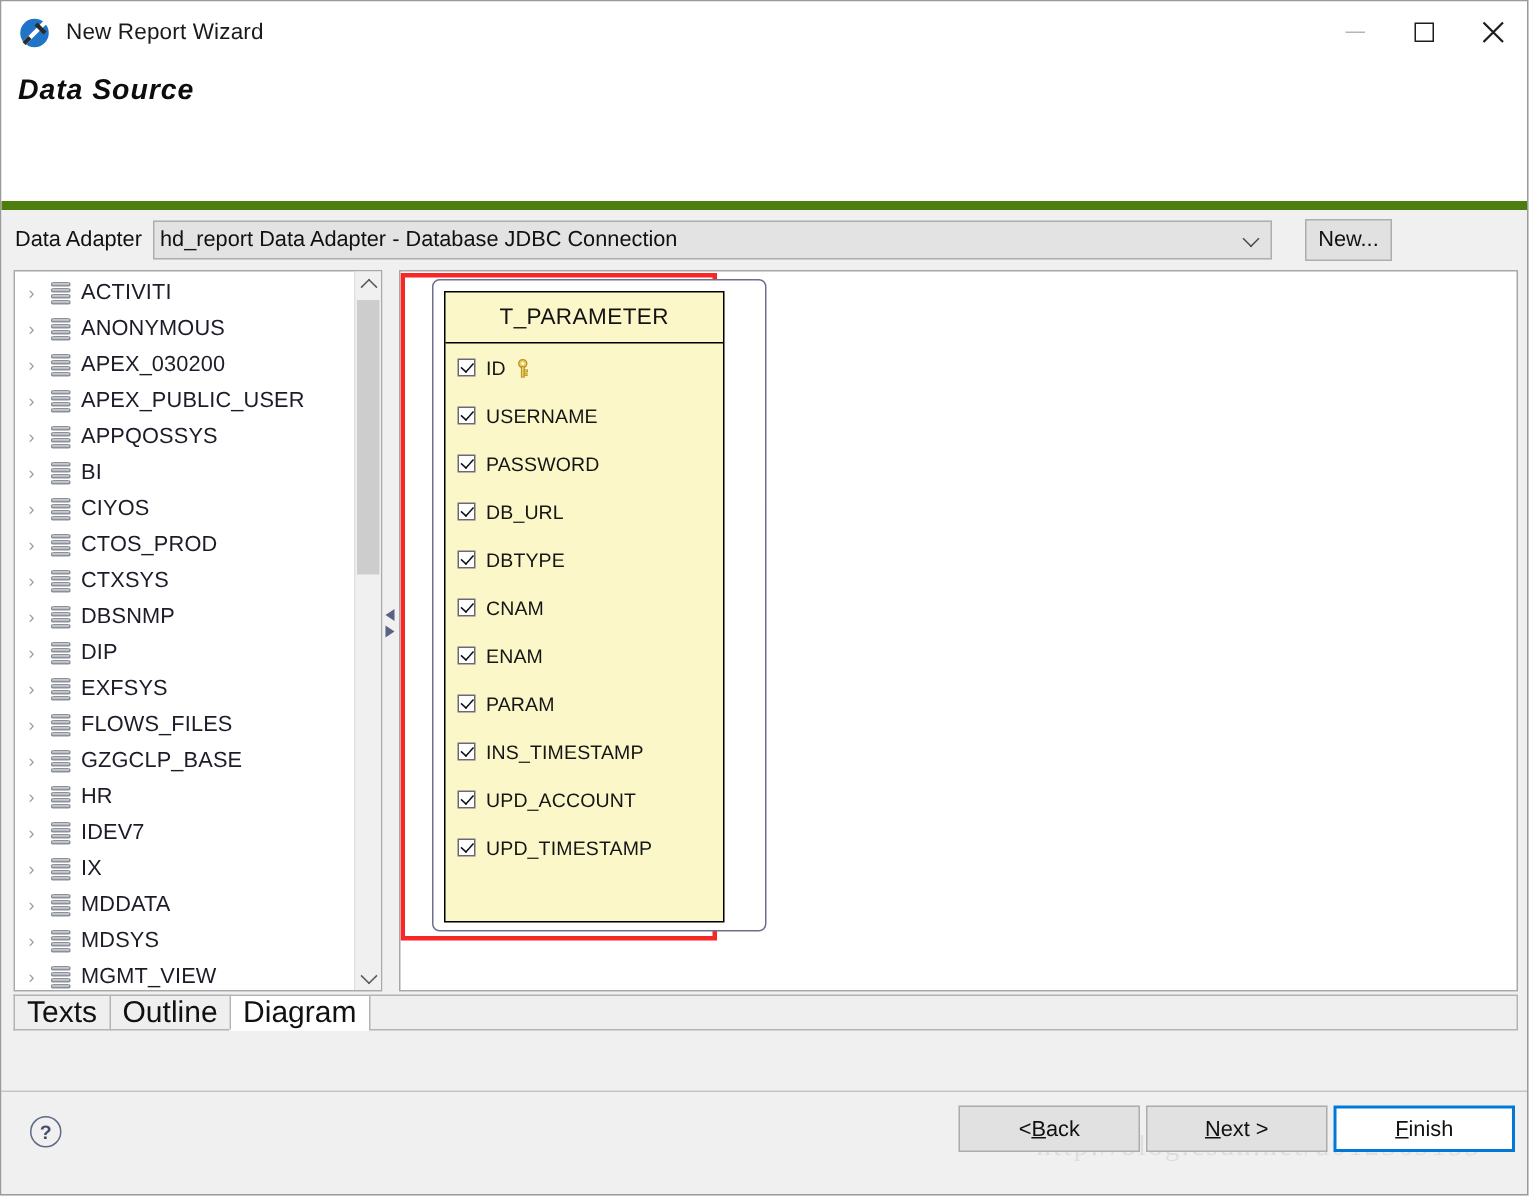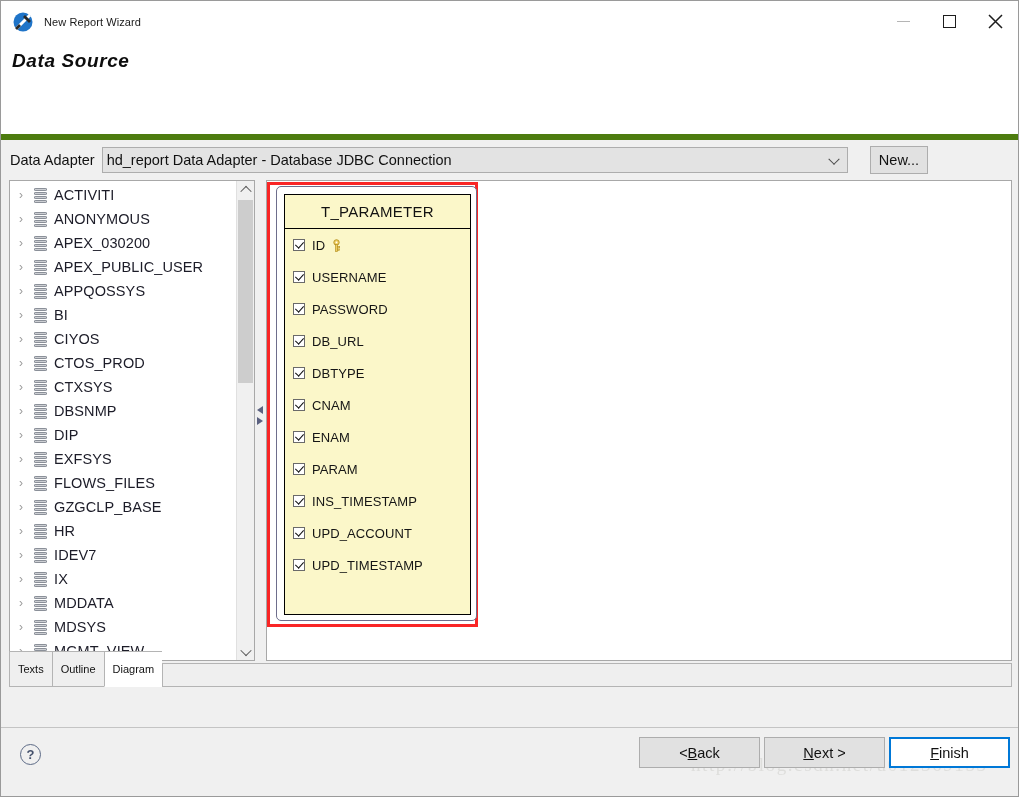--- a/index.html
+++ b/index.html
@@ -38,21 +38,21 @@
     position: relative;
   }
   .title-icon {
     width: 22px; height: 22px;
     margin-left: 11px;
     margin-right: 10px;
     position: relative;
     flex: 0 0 auto;
   }
   .title-text {
-    font-size: 11px;
+    font-size: 15px;
     color: #1a1a1a;
     letter-spacing: 0.1px;
   }
   .win-controls {
     position: absolute;
     right: 0; top: 0;
     height: 41px;
     display: flex;
     align-items: center;
   }
@@ -301,23 +301,23 @@
     position: absolute;
     left: 0px;
     top: 1px;
     width: 211px;
     height: 445px;
     border: 3px solid #f92626;
     box-sizing: border-box;
   }
   .table-outer {
     position: absolute;
-    left: 9px;
+    left: 21px;
     top: 5px;
-    width: 201px;
+    width: 223px;
     height: 435px;
     background: #ffffff;
     border: 1px solid #6e6e8c;
     border-radius: 5px;
     box-sizing: border-box;
   }
   .table-card {
     position: absolute;
     left: 7px;
     top: 7px;
@@ -382,25 +382,25 @@
   .tabs-strip {
     position: absolute;
     left: 8px;
     top: 521px;
     width: 1003px;
     height: 26px;
     display: flex;
     align-items: flex-end;
   }
   .tab {
-    height: 36px;
+    height: 24px;
     padding: 0 8px;
     display: flex;
     align-items: center;
-    font-size: 11px;
+    font-size: 20px;
     color: #111;
     background: #efefef;
     border: 1px solid #b4b4b4;
     border-right: none;
     box-sizing: border-box;
   }
   .tab.active {
     background: #ffffff;
     border-bottom-color: #ffffff;
   }

